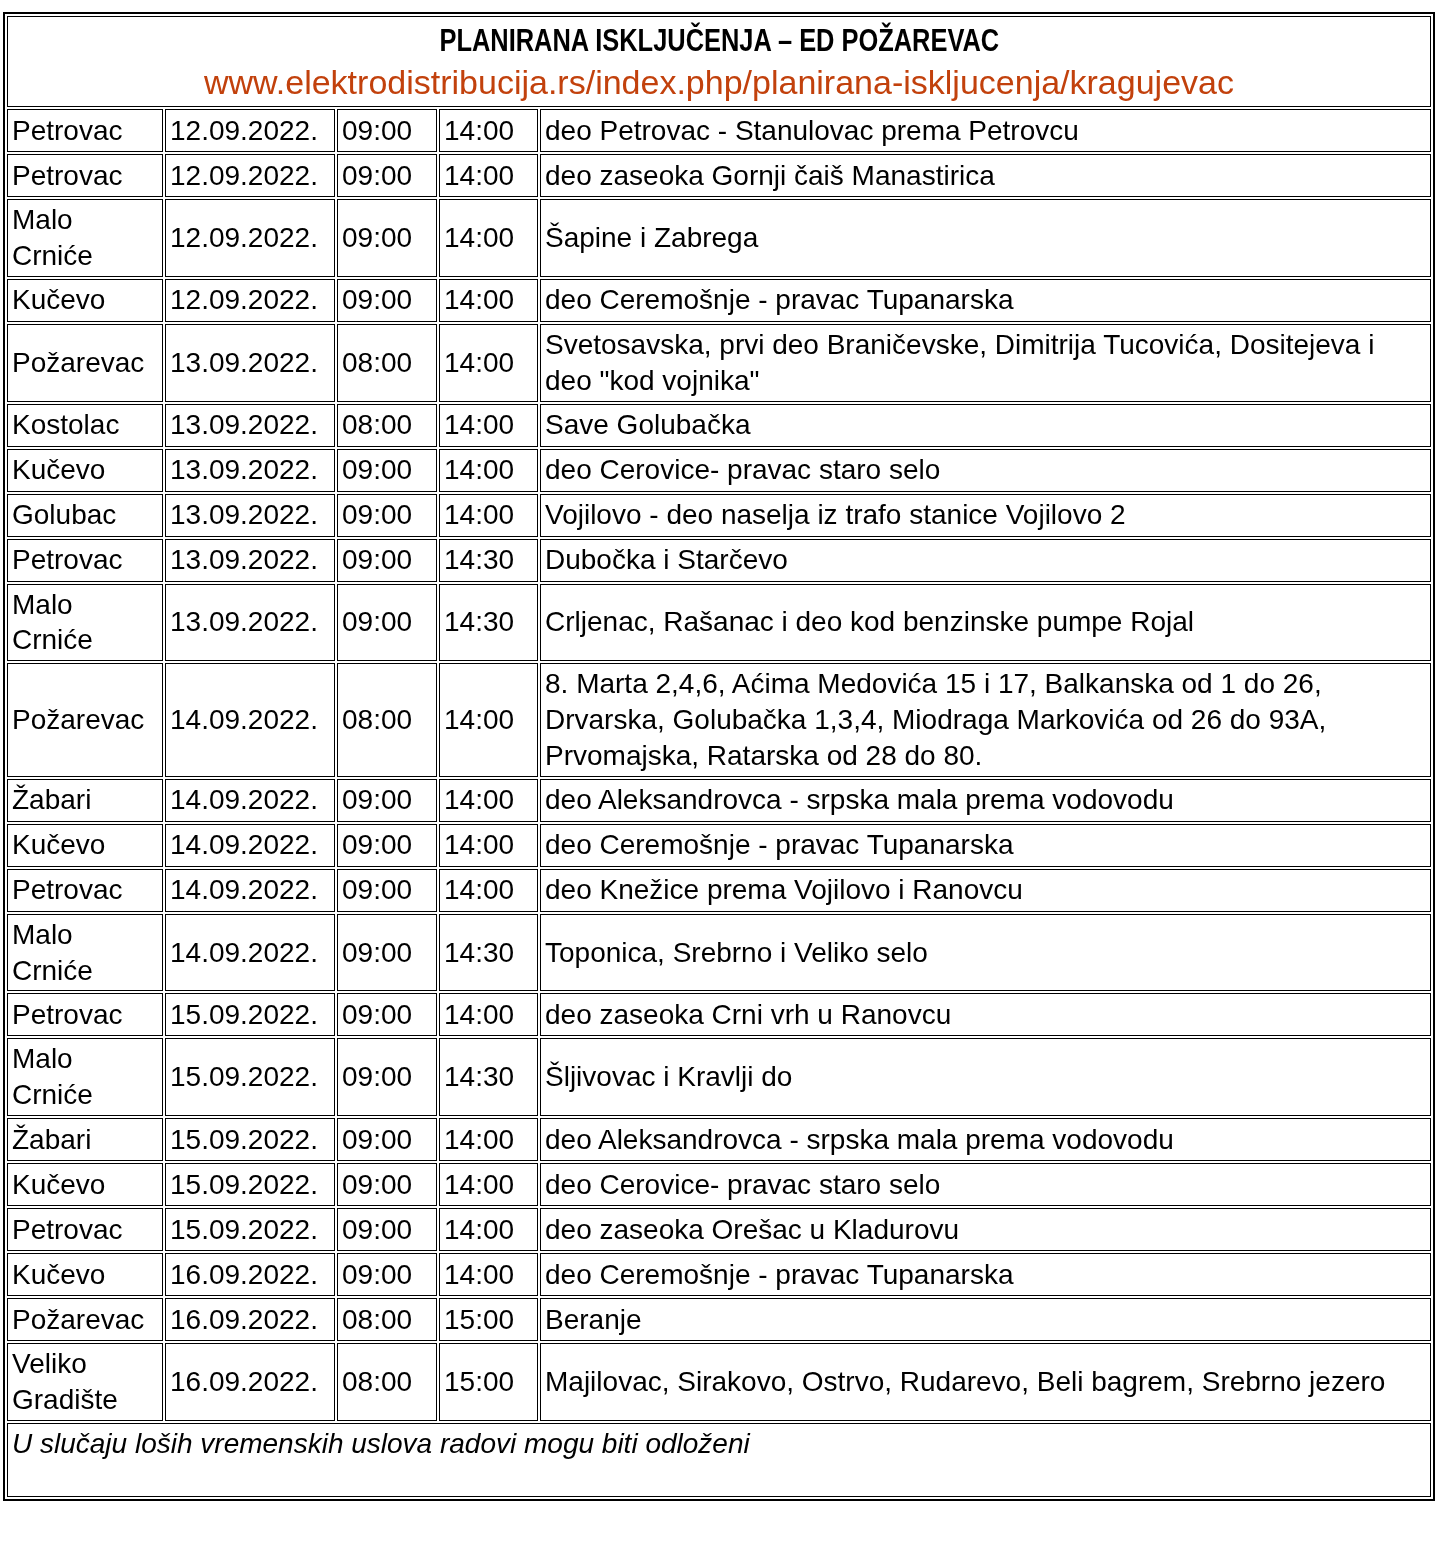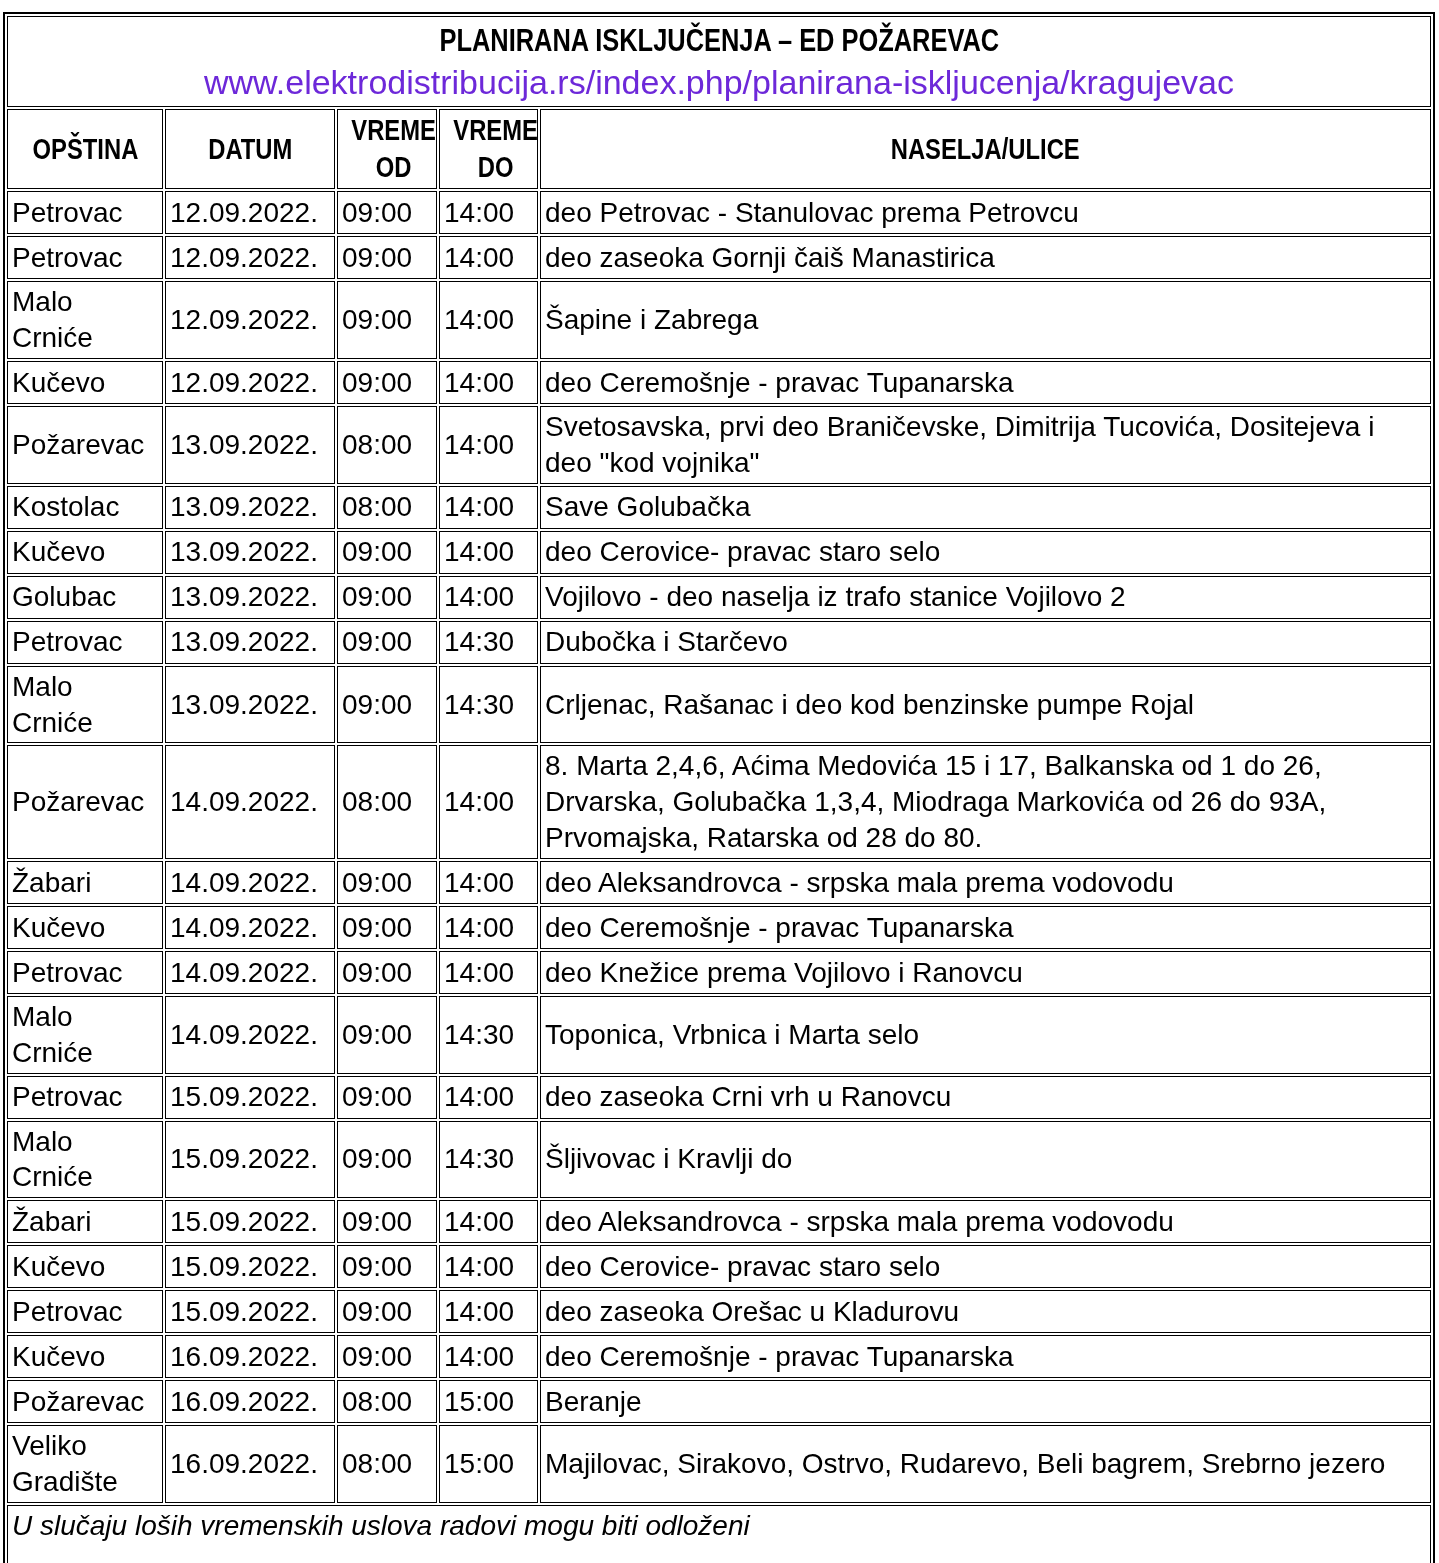--- a/index.html
+++ b/index.html
@@ -82,30 +82,23 @@
     <col style="width:99px">
     <col>
   </colgroup>
   <thead>
     <tr>
       <td class="title-cell" colspan="5">
         <div class="title-line">
           <span class="cond">PLANIRANA ISKLJUČENJA – ED POŽAREVAC</span>
         </div>
         <div class="url-line">
-          <a href="#" style="color: #6d28d9;">www.elektrodistribucija.rs/index.php/planirana-iskljucenja/kragujevac</a>
+          <a href="#" style="color: #c2410c;">www.elektrodistribucija.rs/index.php/planirana-iskljucenja/kragujevac</a>
         </div>
       </td>
-    </tr>
-    <tr>
-      <th class="hdr" scope="col"><span class="cond wrapok">OPŠTINA</span></th>
-      <th class="hdr" scope="col"><span class="cond wrapok">DATUM</span></th>
-      <th class="hdr" scope="col"><span class="cond wrapok">VREME OD</span></th>
-      <th class="hdr" scope="col"><span class="cond wrapok">VREME DO</span></th>
-      <th class="hdr" scope="col"><span class="cond wrapok">NASELJA/ULICE</span></th>
     </tr>
   </thead>
   <tbody>
 
   <tr class="data-row">
         <td>Petrovac</td>
         <td>12.09.2022.</td>
         <td>09:00</td>
         <td>14:00</td>
         <td>deo Petrovac - Stanulovac prema Petrovcu</td>
@@ -199,21 +192,21 @@
         <td>14.09.2022.</td>
         <td>09:00</td>
         <td>14:00</td>
         <td>deo Knežice prema Vojilovo i Ranovcu</td>
       </tr>
       <tr class="data-row">
         <td>Malo Crniće</td>
         <td>14.09.2022.</td>
         <td>09:00</td>
         <td>14:30</td>
-        <td>Toponica, Vrbnica i Marta selo</td>
+        <td>Toponica, Srebrno i Veliko selo</td>
       </tr>
       <tr class="data-row">
         <td>Petrovac</td>
         <td>15.09.2022.</td>
         <td>09:00</td>
         <td>14:00</td>
         <td>deo zaseoka Crni vrh u Ranovcu</td>
       </tr>
       <tr class="data-row">
         <td>Malo Crniće</td>

